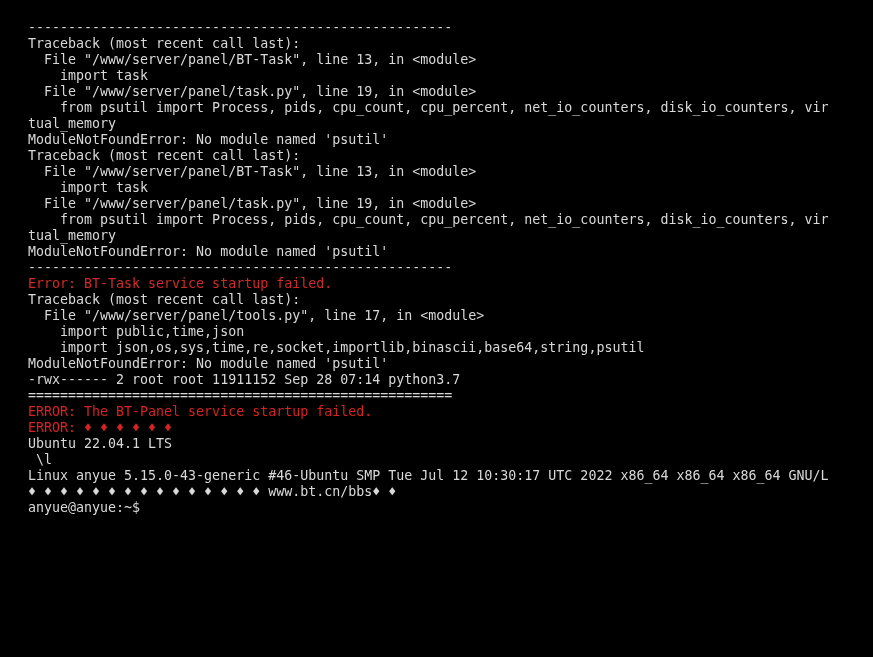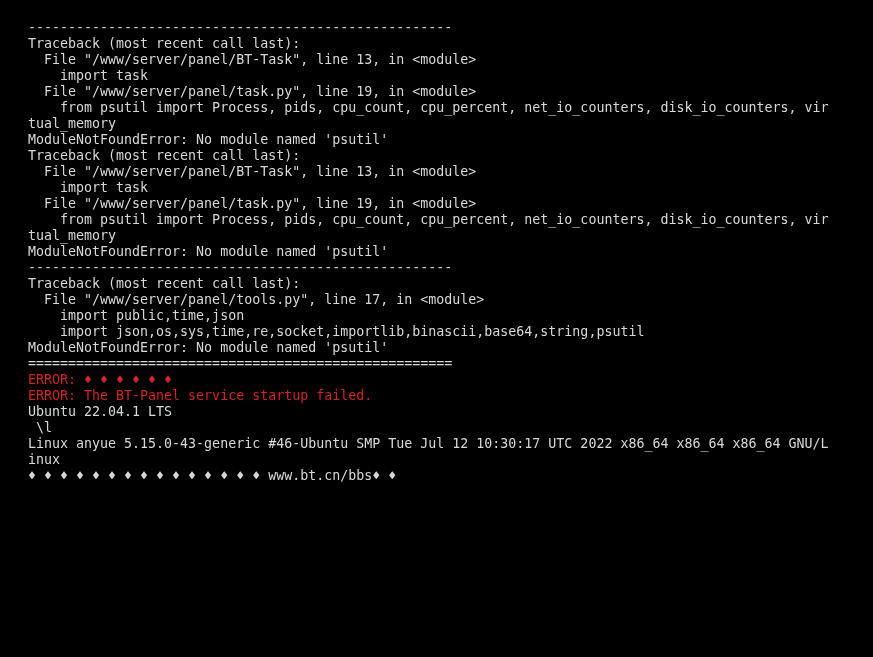--- a/index.html
+++ b/index.html
@@ -52,28 +52,30 @@
       <div class="line c-white">tual_memory</div>
       <div class="line c-white">ModuleNotFoundError: No module named 'psutil'</div>
       <div class="line c-white">Traceback (most recent call last):</div>
       <div class="line c-white">  File "/www/server/panel/BT-Task", line 13, in &lt;module&gt;</div>
       <div class="line c-white">    import task</div>
       <div class="line c-white">  File "/www/server/panel/task.py", line 19, in &lt;module&gt;</div>
       <div class="line c-white">    from psutil import Process, pids, cpu_count, cpu_percent, net_io_counters, disk_io_counters, vir</div>
       <div class="line c-white">tual_memory</div>
       <div class="line c-white">ModuleNotFoundError: No module named 'psutil'</div>
       <div class="line c-white">-----------------------------------------------------</div>
+      <div class="line c-red">Error: BT-Task service startup failed.</div>
       <div class="line c-white">Traceback (most recent call last):</div>
       <div class="line c-white">  File "/www/server/panel/tools.py", line 17, in &lt;module&gt;</div>
       <div class="line c-white">    import public,time,json</div>
       <div class="line c-white">    import json,os,sys,time,re,socket,importlib,binascii,base64,string,psutil</div>
       <div class="line c-white">ModuleNotFoundError: No module named 'psutil'</div>
+      <div class="line c-white">-rwx------ 2 root root 11911152 Sep 28 07:14 python3.7</div>
       <div class="line c-white">=====================================================</div>
+      <div class="line c-redbold">ERROR: The BT-Panel service startup failed.</div>
       <div class="line c-redbold">ERROR: ♦ ♦ ♦ ♦ ♦ ♦</div>
-      <div class="line c-redbold">ERROR: The BT-Panel service startup failed.</div>
       <div class="line c-white">Ubuntu 22.04.1 LTS</div>
       <div class="line c-white"> \l</div>
       <div class="line c-white">Linux anyue 5.15.0-43-generic #46-Ubuntu SMP Tue Jul 12 10:30:17 UTC 2022 x86_64 x86_64 x86_64 GNU/L</div>
-      <div class="line c-white">inux</div>
       <div class="line c-white">♦ ♦ ♦ ♦ ♦ ♦ ♦ ♦ ♦ ♦ ♦ ♦ ♦ ♦ ♦ www.bt.cn/bbs♦ ♦</div>
+      <div class="line c-white">anyue@anyue:~$</div>
     </div>
   <div class="cursor-row"></div>
 </div>
 
 </body></html>

